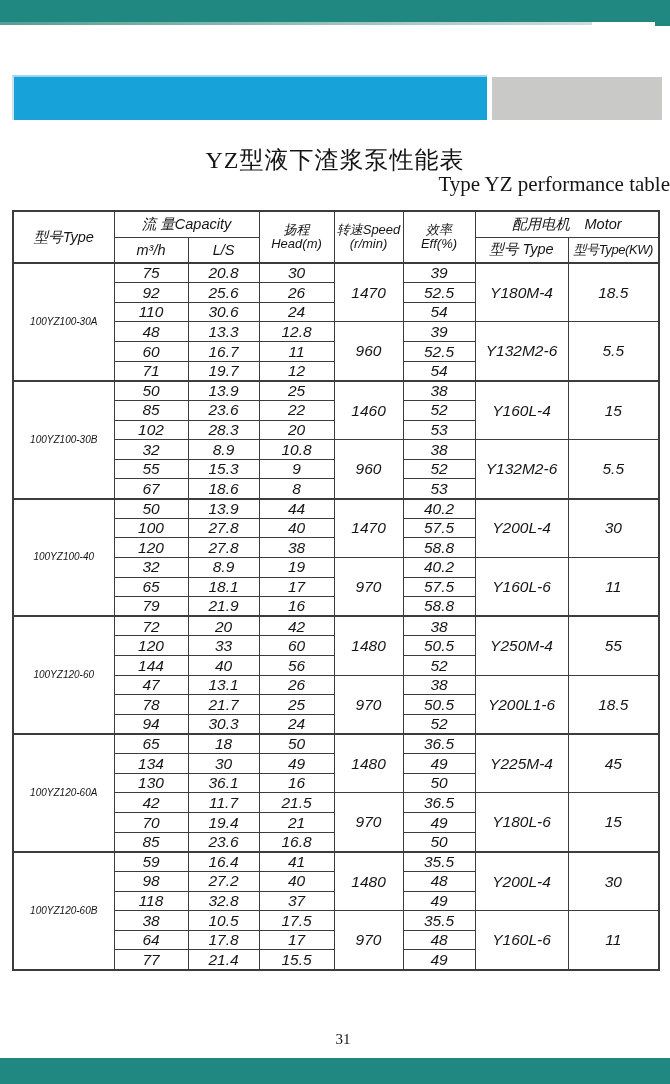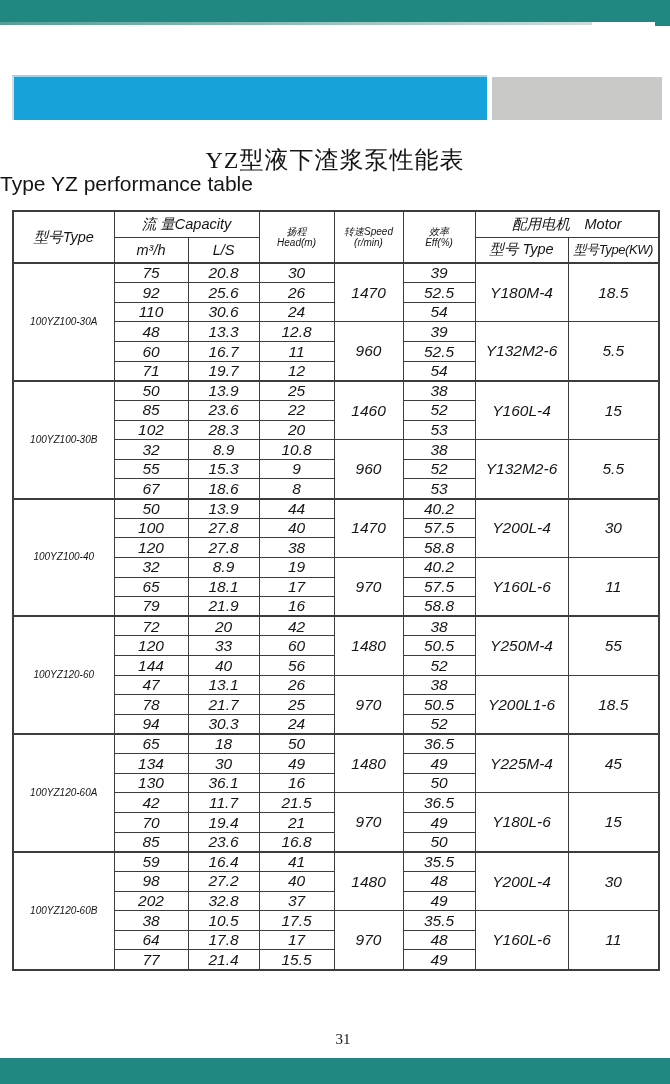--- a/index.html
+++ b/index.html
@@ -15,34 +15,34 @@
   .top-strip-right { position:absolute; top:22px; right:0; width:15px; height:4px; background:var(--teal,#218881); }
   .banner-blue { position:absolute; left:12px; top:75px; width:475px; height:45px;
                  background:var(--blue,#17a2d9); box-sizing:border-box;
                  border-top:2px solid #9ed3ec; border-left:2px solid #cfe3ee; }
   .banner-gray { position:absolute; left:492px; top:77px; width:170px; height:43px; background:var(--gray,#c9c9c7); }
   .bottom-bar { position:absolute; top:1058px; left:0; width:670px; height:26px; background:var(--teal,#218881); }
 
   
   .title-zh { position:absolute; top:144px; left:0; width:100%; text-align:center;
               font-size:24px; letter-spacing:1px; font-family:"Liberation Serif", serif; }
-  .title-en { position:absolute; top:172px; left:0; width:100%; text-align:left;
-              font-size:21px; font-family:Liberation Sans, sans-serif; }
+  .title-en { position:absolute; top:172px; left:0; width:100%; text-align:right;
+              font-size:21px; font-family:Liberation Serif, serif; }
   .page-number { position:absolute; top:1031px; left:8px; width:100%; text-align:center;
                  font-size:15px; font-family:"Liberation Serif", serif; }
 
   
   table.perf { position:absolute; left:12px; top:210px; width:646px;
                border-collapse:collapse; table-layout:fixed;
                border:2px solid #3c3c3c;font-style:italic; }
   th, td { border:1px solid #3c3c3c; text-align:center; vertical-align:middle;
            padding:0; font-weight:normal; overflow:hidden; white-space:nowrap; }
   thead tr { height:26px; }
   thead th { font-size:14.5px; }
-  .hdr-line { line-height:1.1; font-size:10px; }
+  .hdr-line { line-height:1.1; font-size:13px; }
   .th-power { font-size:13px; letter-spacing:-0.4px; }
   tbody tr { height:19.64px; }
   tbody td { font-size:15.5px; line-height:1; }
   td.model-cell { font-size:10px; }
   tr.group-start td { border-top-width:2px; }
 </style>
 </head>
 <body>
 
 <div class="top-bar"></div>
@@ -316,21 +316,21 @@
         <td rowspan="3">Y200L-4</td>
         <td rowspan="3">30</td>
       </tr>
       <tr>
         <td>98</td>
         <td>27.2</td>
         <td>40</td>
         <td>48</td>
       </tr>
       <tr>
-        <td>202</td>
+        <td>118</td>
         <td>32.8</td>
         <td>37</td>
         <td>49</td>
       </tr>
       <tr>
         <td>38</td>
         <td>10.5</td>
         <td>17.5</td>
         <td rowspan="3">970</td>
         <td>35.5</td>

